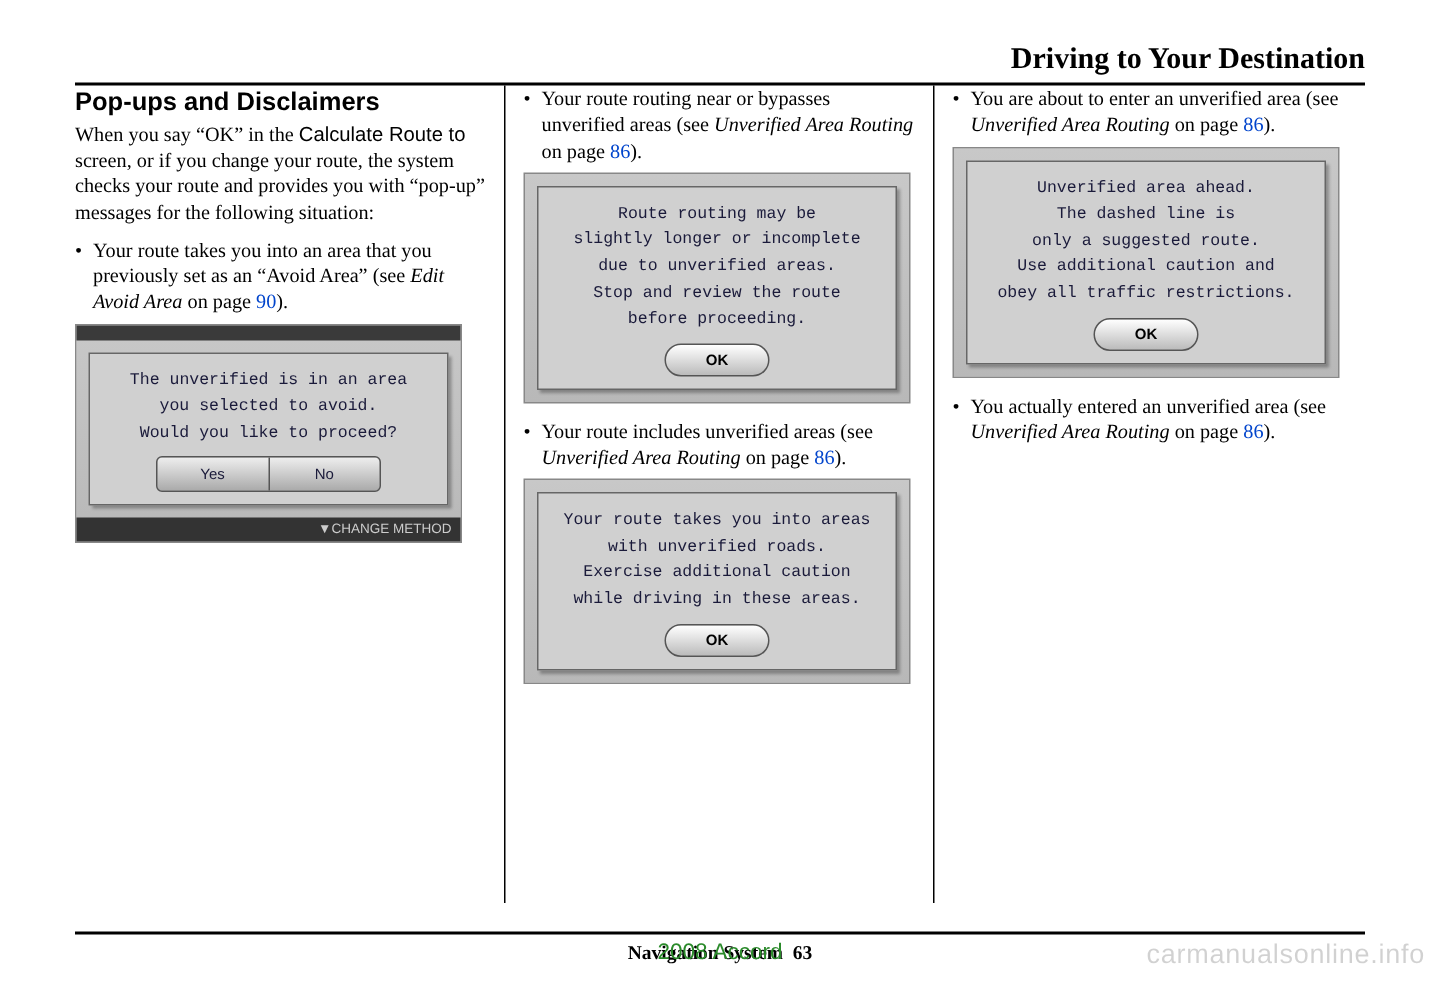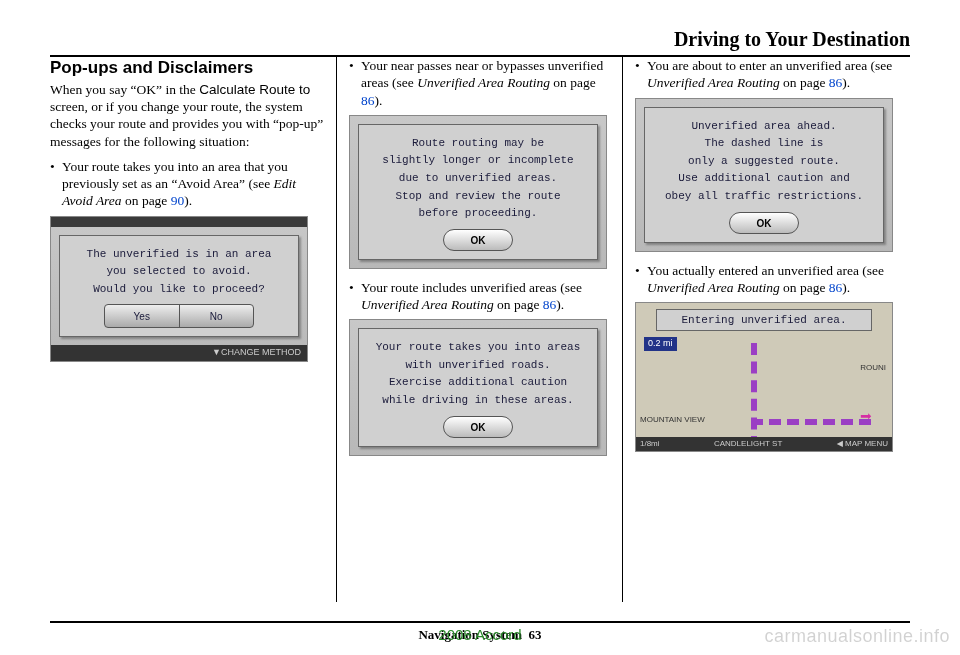--- a/index.html
+++ b/index.html
@@ -227,21 +227,21 @@
         </div>
       </div>
       <div class="change-method">▼CHANGE METHOD</div>
     </div>
   </div>
 
   <div class="col">
     <div class="bullet" style="margin-top:0">
       <div class="dot">•</div>
       <div class="txt">
-        <span>Your near passes near or bypasses unverified areas (see </span><span class="italic">Unverified Area Routing</span><span> on page </span><span class="link">86</span><span>).</span>
+        <span>Your route routing near or bypasses unverified areas (see </span><span class="italic">Unverified Area Routing</span><span> on page </span><span class="link">86</span><span>).</span>
       </div>
     </div>
 
     <div class="screenshot">
       <div class="ss-inner">
         <div>Route routing may be</div>
         <div>slightly longer or incomplete</div>
         <div>due to unverified areas.</div>
         <div>Stop and review the route</div>
         <div>before proceeding.</div>
@@ -292,34 +292,20 @@
       </div>
     </div>
 
     <div class="bullet">
       <div class="dot">•</div>
       <div class="txt">
         <span>You actually entered an unverified area (see </span><span class="italic">Unverified Area Routing</span><span> on page </span><span class="link">86</span><span>).</span>
       </div>
     </div>
 
-    <div class="map-shot">
-      <div class="banner">Entering unverified area.</div>
-      <div class="pill">0.2 mi</div>
-      <div class="route"></div>
-      <div class="route-h"></div>
-      <div class="arrow">➡</div>
-      <div class="labels">MOUNTAIN VIEW</div>
-      <div style="position:absolute;right:6px;top:60px;font-size:8px;color:#333;font-family:Arial,sans-serif">ROUNI</div>
-      <div class="bottombar">
-        <span>1/8mi</span>
-        <span>CANDLELIGHT ST</span>
-        <span>◀ MAP MENU</span>
-      </div>
-    </div>
   </div>
 
 </div>
 
 <div class="footer">
   <div class="bottom-rule"></div>
   <div class="footer-row">
     <span></span>
     <span class="navsys">
       <span>Navigation System</span>&nbsp;&nbsp;<b>63</b>

